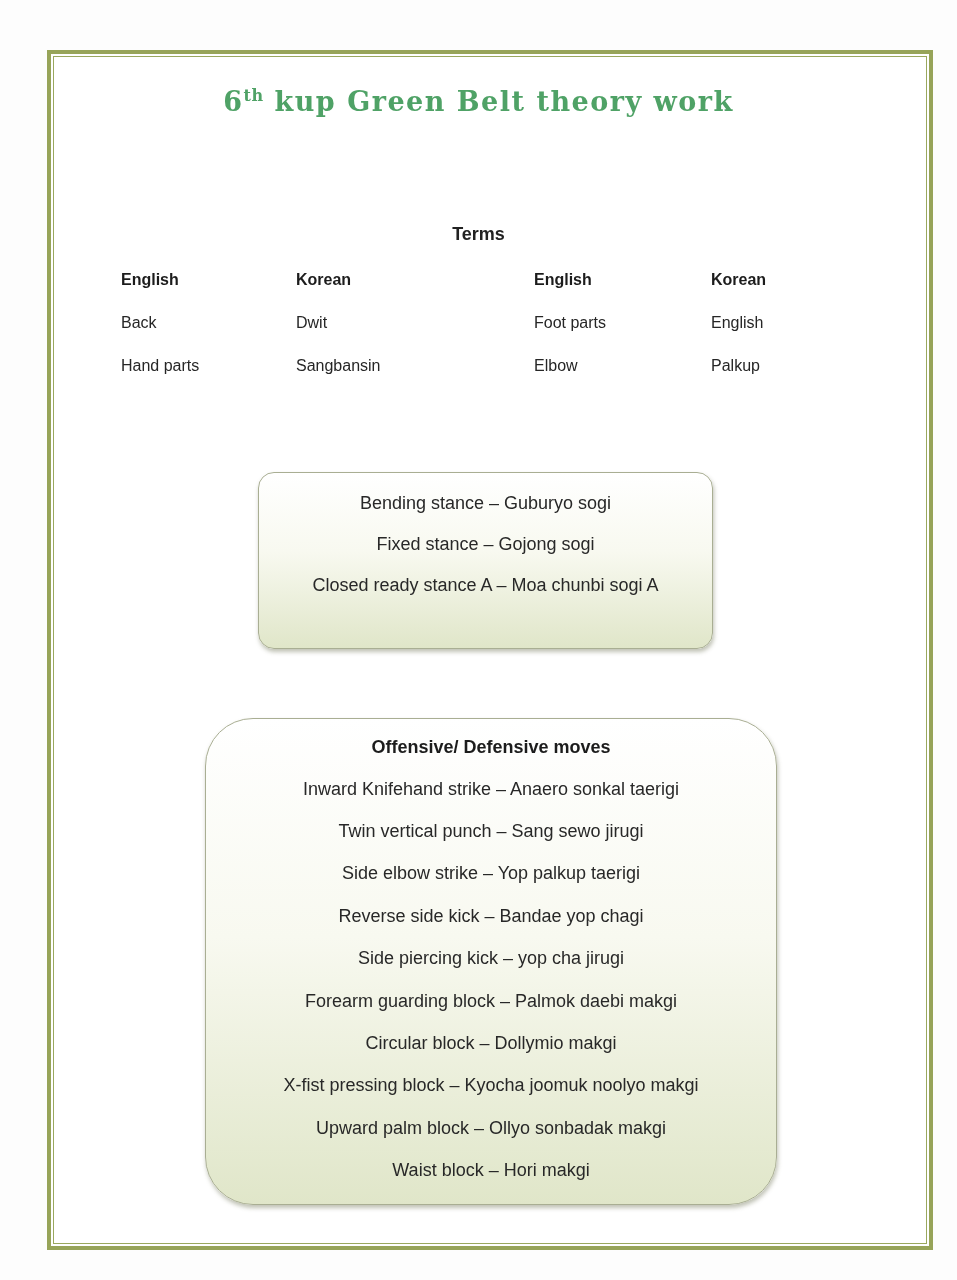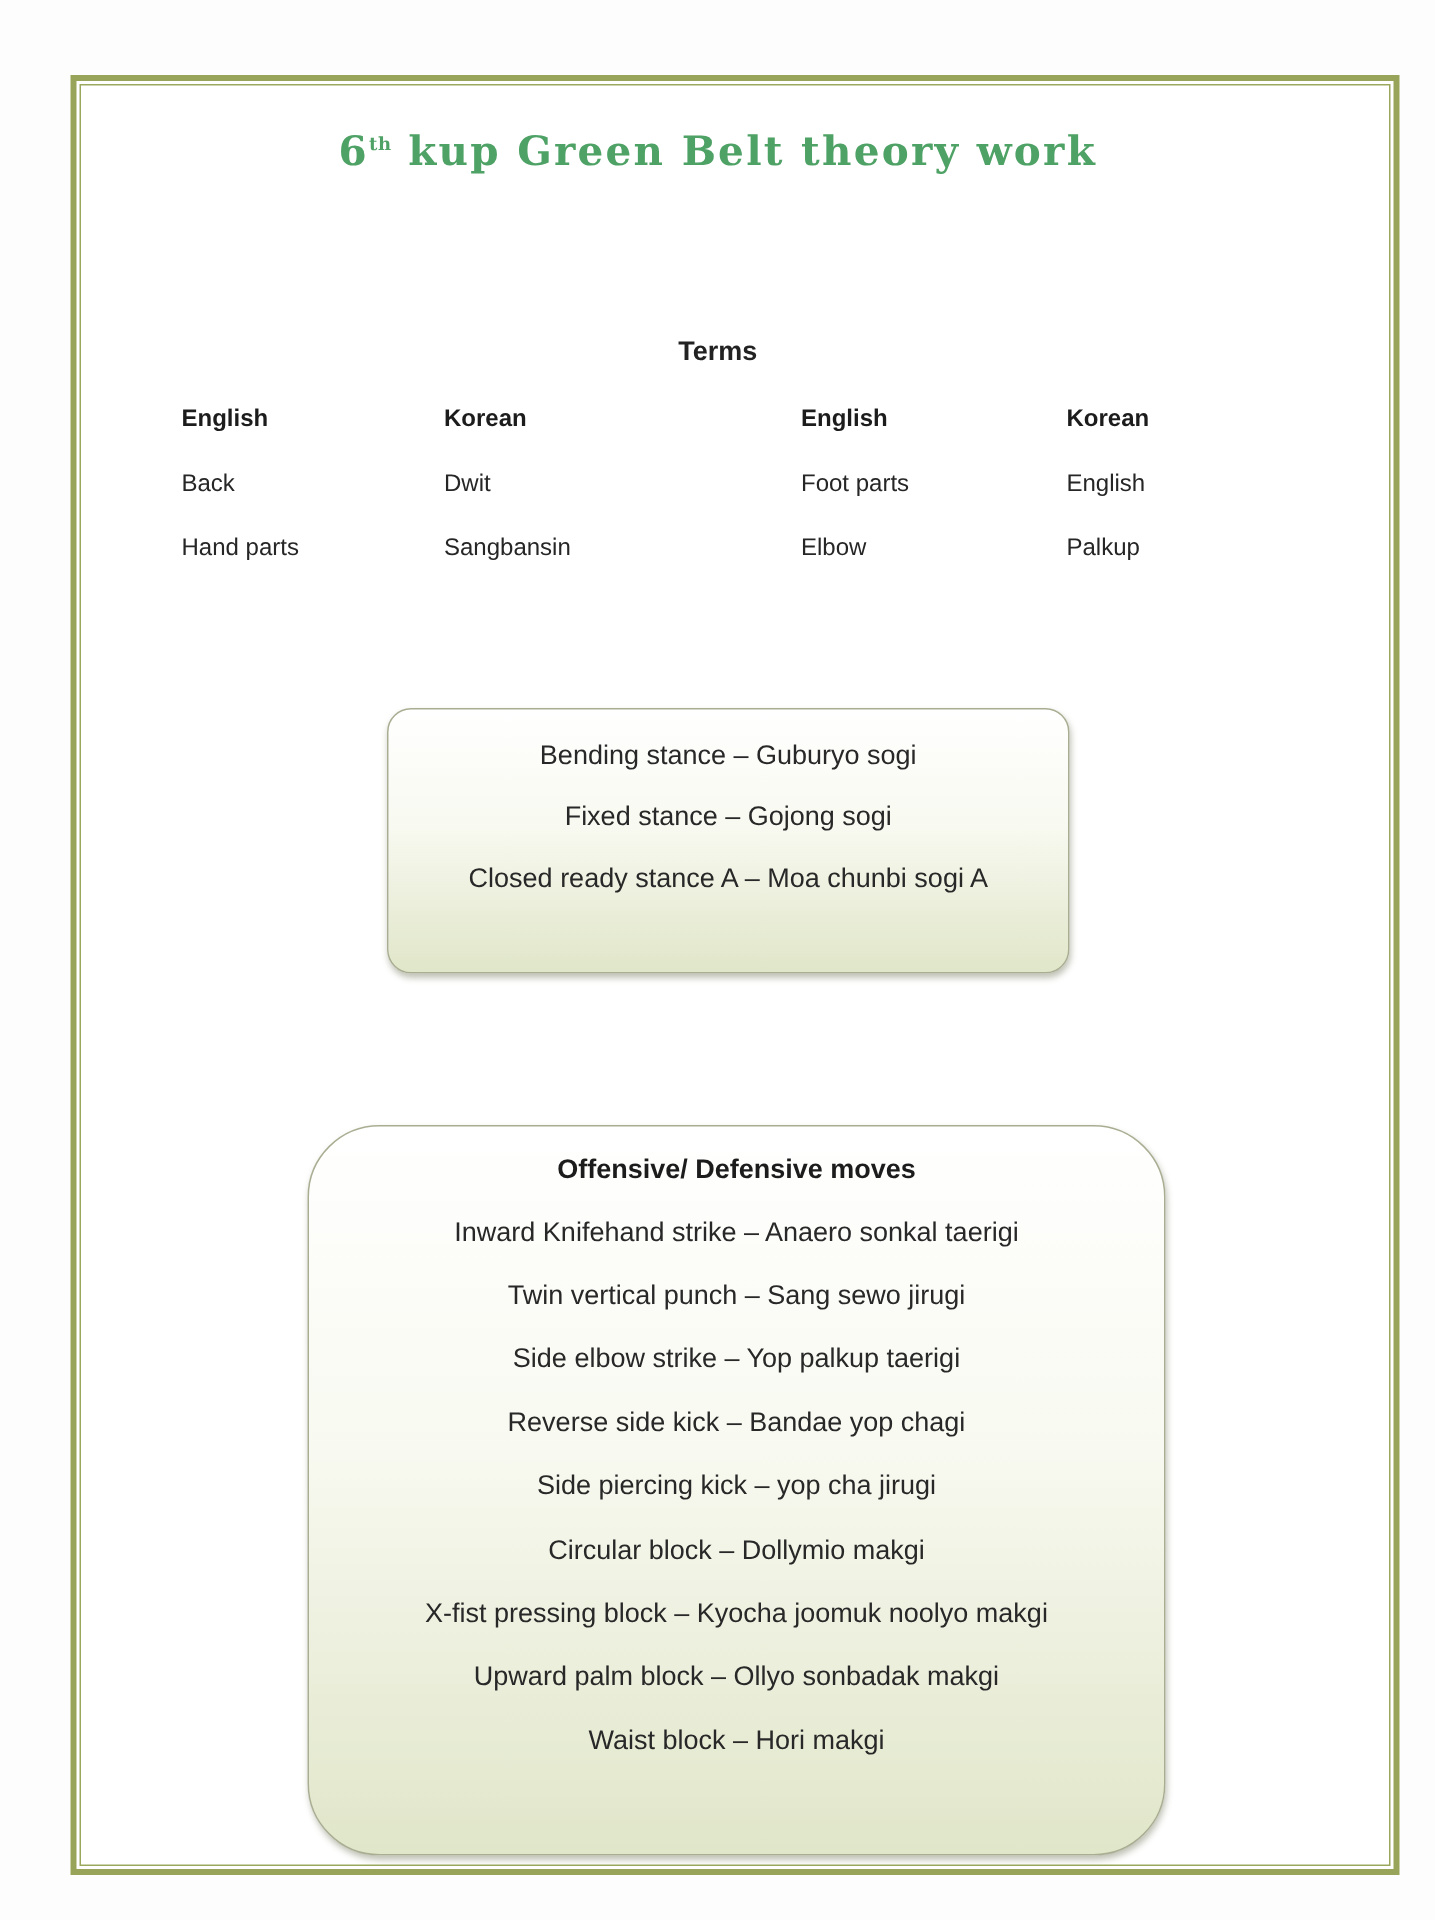--- a/index.html
+++ b/index.html
@@ -39,21 +39,21 @@
     top: 86px;
     width: 100%;
     text-align: center;
     font-family: "DejaVu Serif", serif;
     font-weight: bold;
     font-size: 27px;
     letter-spacing: 1.5px;
     color: #4fa266;
   }
   .page-title sup {
-    font-size: 12px;
+    font-size: 16px;
     letter-spacing: 0.5px;
   }
   .terms-heading {
     position: absolute;
     left: 0;
     top: 224px;
     width: 100%;
     text-align: center;
     font-weight: bold;
     font-size: 18px;
@@ -112,21 +112,20 @@
   }
   .stances-card .card-heading { height: 28px; margin-bottom: 4px; }
   .stances-card .card-item { height: 41px; }
   .moves-card {
     left: 205px;
     top: 718px;
     width: 572px;
     height: 487px;
     border-radius: 48px;
     padding-top: 13px;
-    margin-top: 32px;
   }
   .moves-card .card-heading { height: 30px; margin-bottom: 6px; }
   .moves-card .card-item { height: 42.4px; }
 </style>
 </head>
 <body>
 
 <div class="canvas">
 
   <div class="frame-outer">
@@ -160,19 +159,20 @@
     <div class="card-item">Closed ready stance A – Moa chunbi sogi A</div>
   </div>
 
   <div class="card moves-card">
     <div class="card-heading">Offensive/ Defensive moves</div>
     <div class="card-item">Inward Knifehand strike – Anaero sonkal taerigi</div>
     <div class="card-item">Twin vertical punch – Sang sewo jirugi</div>
     <div class="card-item">Side elbow strike – Yop palkup taerigi</div>
     <div class="card-item">Reverse side kick – Bandae yop chagi</div>
     <div class="card-item">Side piercing kick – yop cha jirugi</div>
+    <div class="card-item">Forearm guarding block – Palmok daebi makgi</div>
     <div class="card-item">Circular block – Dollymio makgi</div>
     <div class="card-item">X-fist pressing block – Kyocha joomuk noolyo makgi</div>
     <div class="card-item">Upward palm block – Ollyo sonbadak makgi</div>
     <div class="card-item">Waist block – Hori makgi</div>
   </div>
 
 </div>
 
 </body></html>

